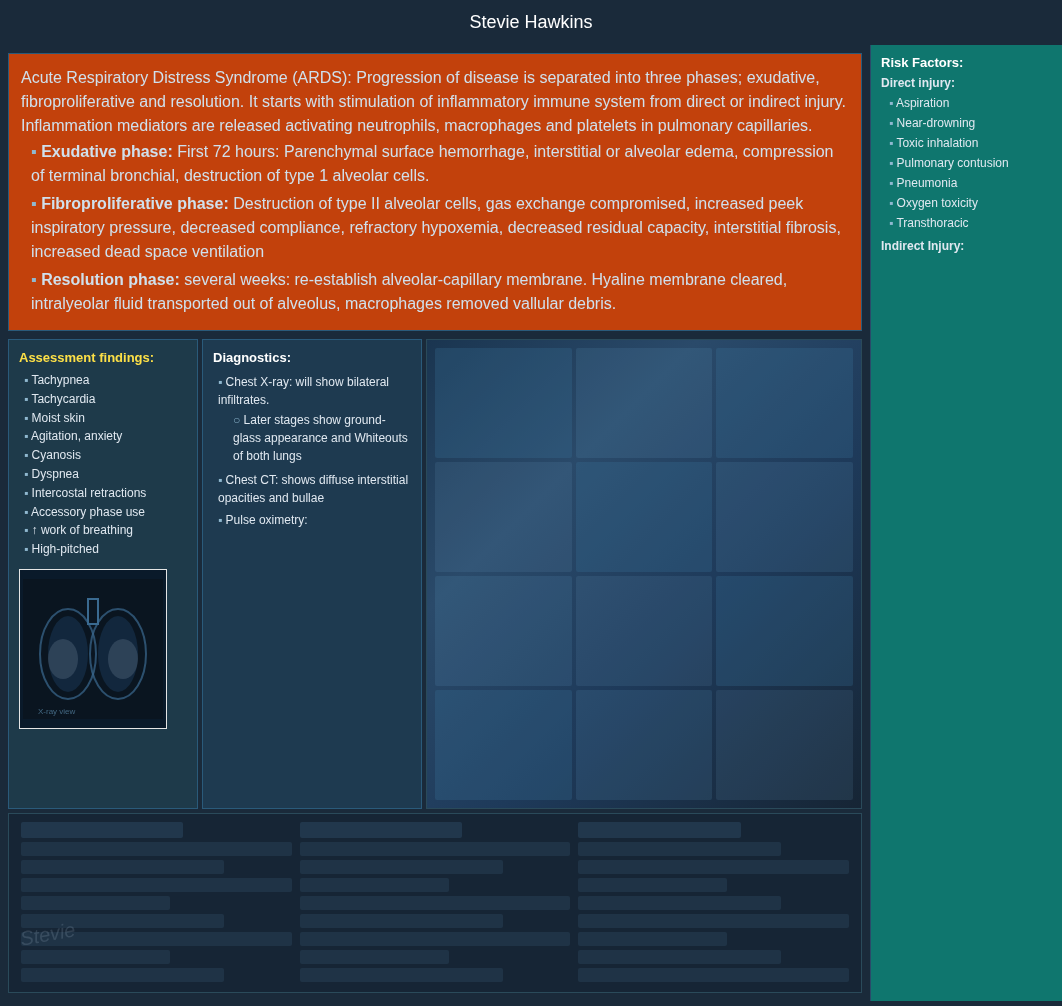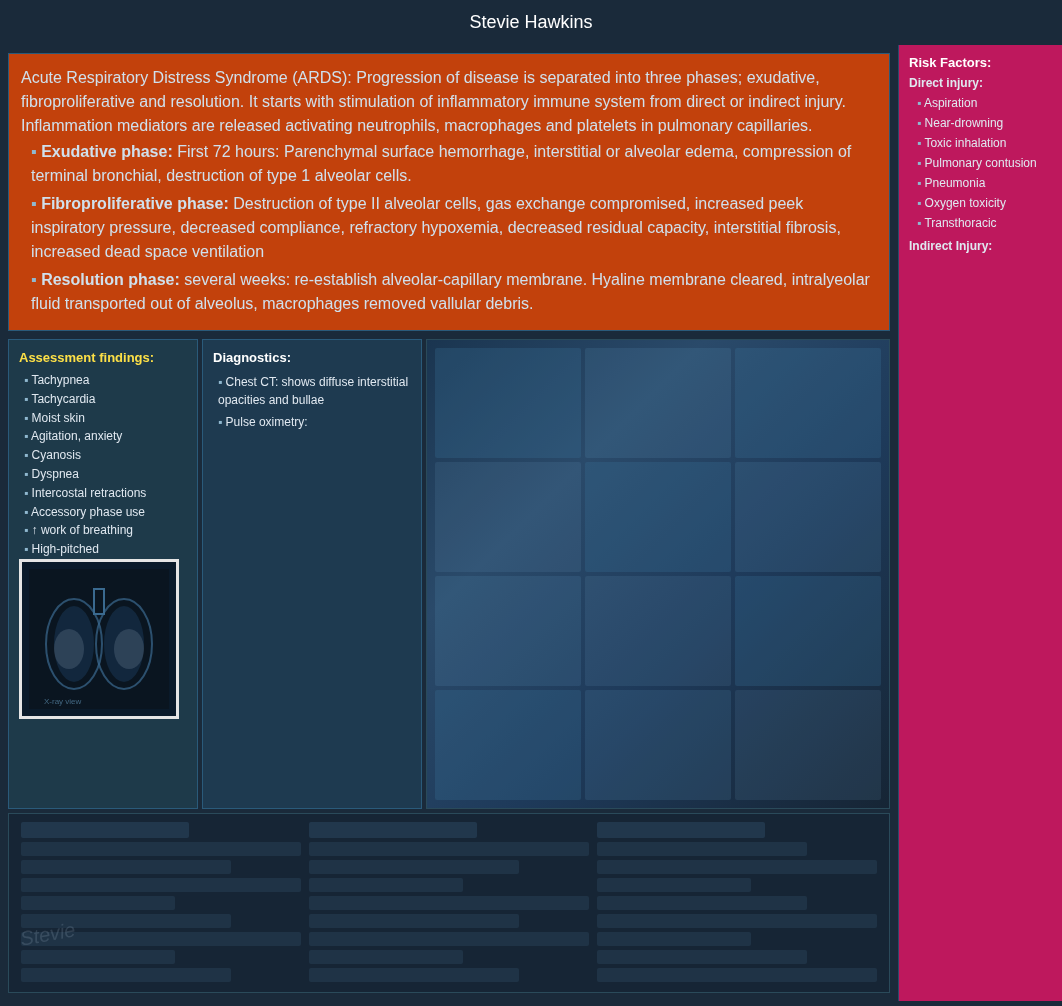--- a/index.html
+++ b/index.html
@@ -88,24 +88,25 @@
       padding: 1px 0;
       line-height: 1.4;
     }
 
     .assessment-col ul li::before {
       content: "▪ ";
       color: #90b8d0;
     }
 
     .image-thumbnail {
-      width: 160px;
+      width: 148px;
       height: 160px;
       background: #0a1a2a;
-      border: 3px solid #e5e5e5;
+      border: 1px solid #e5e5e5;
+      margin-top: 10px;
       display: flex;
       align-items: center;
       justify-content: center;
       overflow: hidden;
     }
 
     .lung-svg {
       width: 140px;
       height: 140px;
     }
@@ -233,22 +234,22 @@
     .bottom-blur-row.medium { width: 75%; }
     .bottom-blur-row.narrow { width: 55%; }
     .bottom-blur-row.label {
       background: rgba(80, 130, 170, 0.2);
       height: 16px;
       width: 60%;
     }
 
     
     .risk-sidebar {
-      width: 164px;
-      background: #be185d;
+      width: 192px;
+      background: #0f766e;
       border-left: 1px solid #2a4a6a;
       padding: 10px;
       font-size: 12px;
       overflow-y: auto;
     }
 
     .risk-sidebar h3 {
       font-size: 13px;
       font-weight: bold;
       color: #ffffff;
@@ -349,20 +350,28 @@
             <ellipse cx="40" cy="80" rx="15" ry="20" fill="rgba(200,220,240,0.15)"></ellipse>
             <ellipse cx="100" cy="80" rx="15" ry="20" fill="rgba(200,220,240,0.15)"></ellipse>
             <text x="15" y="135" font-size="8" fill="#5a8aaa" opacity="0.7">X-ray view</text>
           </svg>
         </div>
       </div>
 
       <div class="diagnostics-col">
         <h3>Diagnostics:</h3>
         <ul>
+          <li>
+            <span>Chest X-ray: will show bilateral infiltrates.</span>
+            <ul>
+              <li>
+                Later stages show ground-glass appearance and Whiteouts of both lungs
+              </li>
+            </ul>
+          </li>
           <li>
             <span>Chest CT: shows diffuse interstitial opacities and bullae</span>
           </li>
           <li>
             <span>Pulse oximetry:</span>
           </li>
         </ul>
       </div>
 
       <div class="main-image-area">

